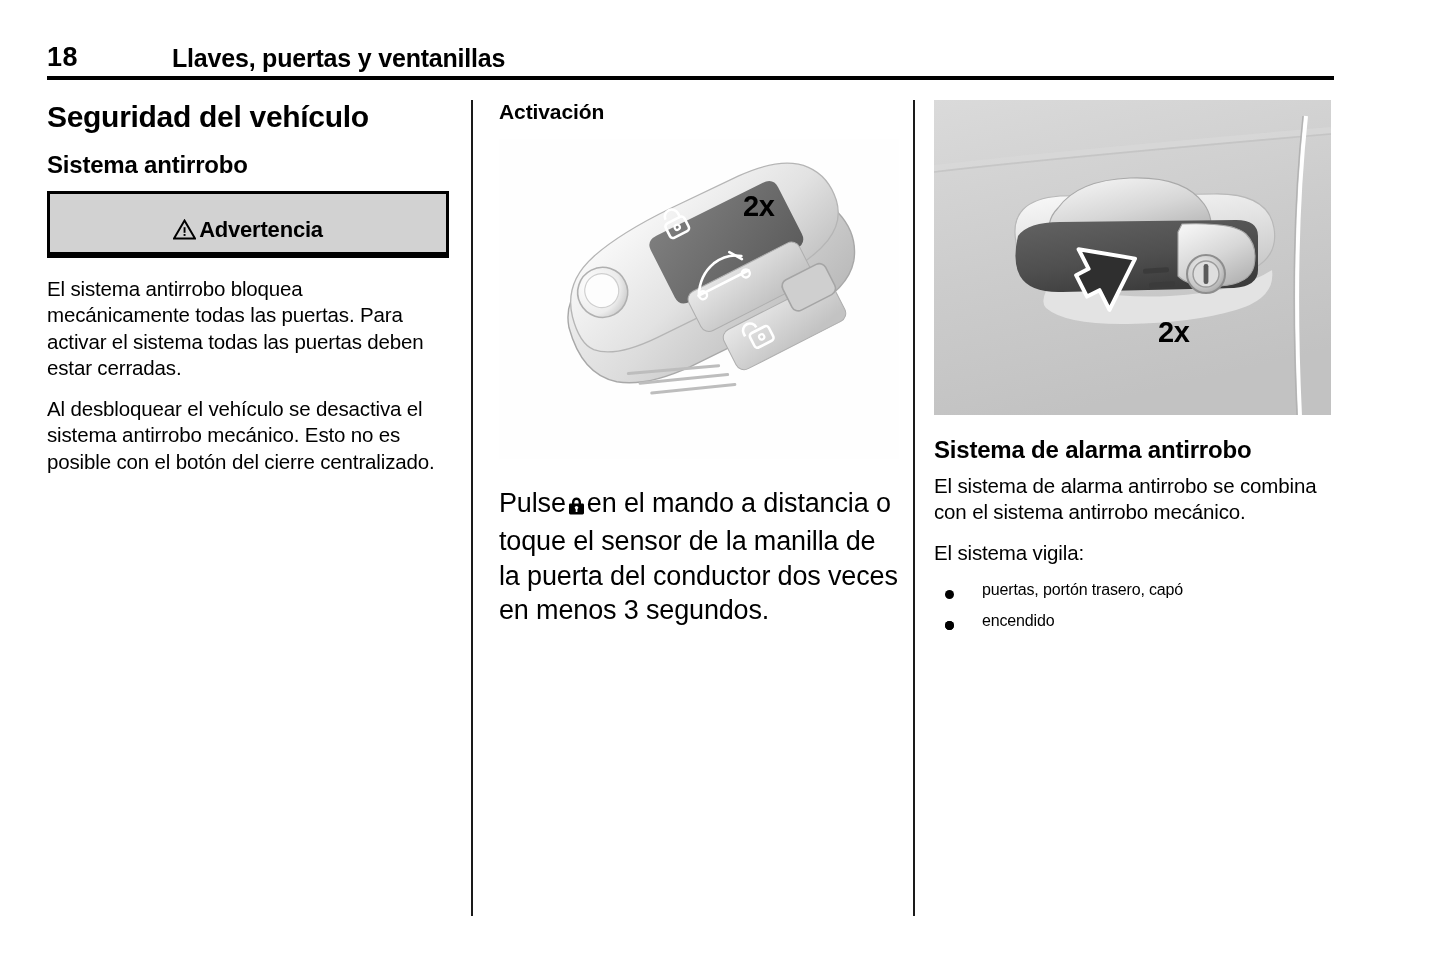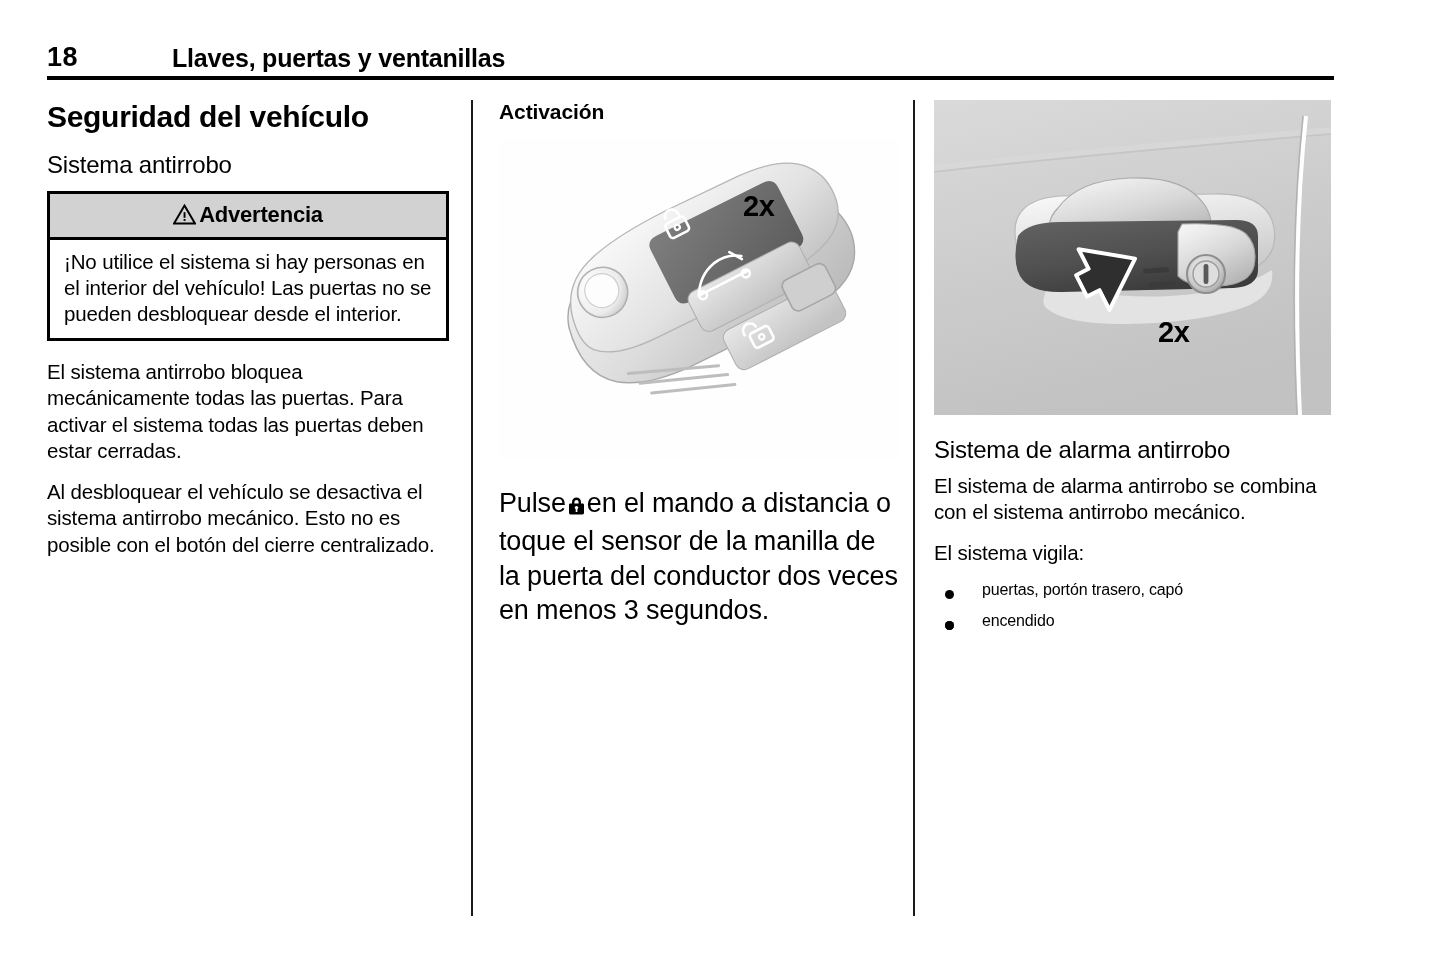--- a/index.html
+++ b/index.html
@@ -67,21 +67,21 @@
   
   h1.section-title {
     font-size: 30px;
     font-weight: bold;
     margin: 0 0 19px 0;
     letter-spacing: -.3px;
     line-height: 1.1;
   }
   h2.sub-title {
     font-size: 24px;
-    font-weight: normal;
+    font-weight: bold;
     margin: 2px 0 12px 0;
     letter-spacing: -.2px;
     line-height: 1.12;
   }
   h2.sub-title.tight { margin-bottom: 9px; }
   h2.col-head {
     font-size: 21px;
     font-weight: bold;
     margin: 0 0 15px 0;
     letter-spacing: -.1px;
@@ -98,21 +98,21 @@
   .warn-box {
     border: 3px solid #000;
     margin: 0 0 18px 0;
     width: 402px;
     background: #fff;
   }
   .warn-head {
     background: #d2d2d2;
     border-bottom: 3px solid #000;
     text-align: center;
-    padding: 8px 0 9px 0;
+    padding: 23px 0 9px 0;
     font-size: 22px;
     font-weight: bold;
     letter-spacing: -.2px;
     display: flex;
     align-items: center;
     justify-content: center;
     gap: 3px;
   }
   .warn-tri { display: inline-block; line-height: 0; }
   .warn-body {
@@ -200,21 +200,20 @@
       <div class="warn-head">
         <span class="warn-tri">
           <svg width="23" height="21" viewBox="0 0 23 21">
             <path d="M11.5 1.6 L22 19.4 L1 19.4 Z" fill="none" stroke="#000" stroke-width="2"></path>
             <rect x="10.6" y="8.2" width="1.9" height="5.6" fill="#000"></rect>
             <rect x="10.6" y="15" width="1.9" height="1.9" fill="#000"></rect>
           </svg>
         </span>
         <span>Advertencia</span>
       </div>
-      <div class="warn-body">¡No utilice el sistema si hay personas en el interior del vehículo! Las puertas no se pueden desbloquear desde el interior.</div>
     </div>
 
     <p class="body">El sistema antirrobo bloquea mecánicamente todas las puertas. Para activar el sistema todas las puertas deben estar cerradas.</p>
     <p class="body">Al desbloquear el vehículo se desactiva el sistema antirrobo mecánico. Esto no es posible con el botón del cierre centralizado.</p>
   </div>
 
   <div class="col col-2">
 
     <h2 class="col-head">Activación</h2>
 

